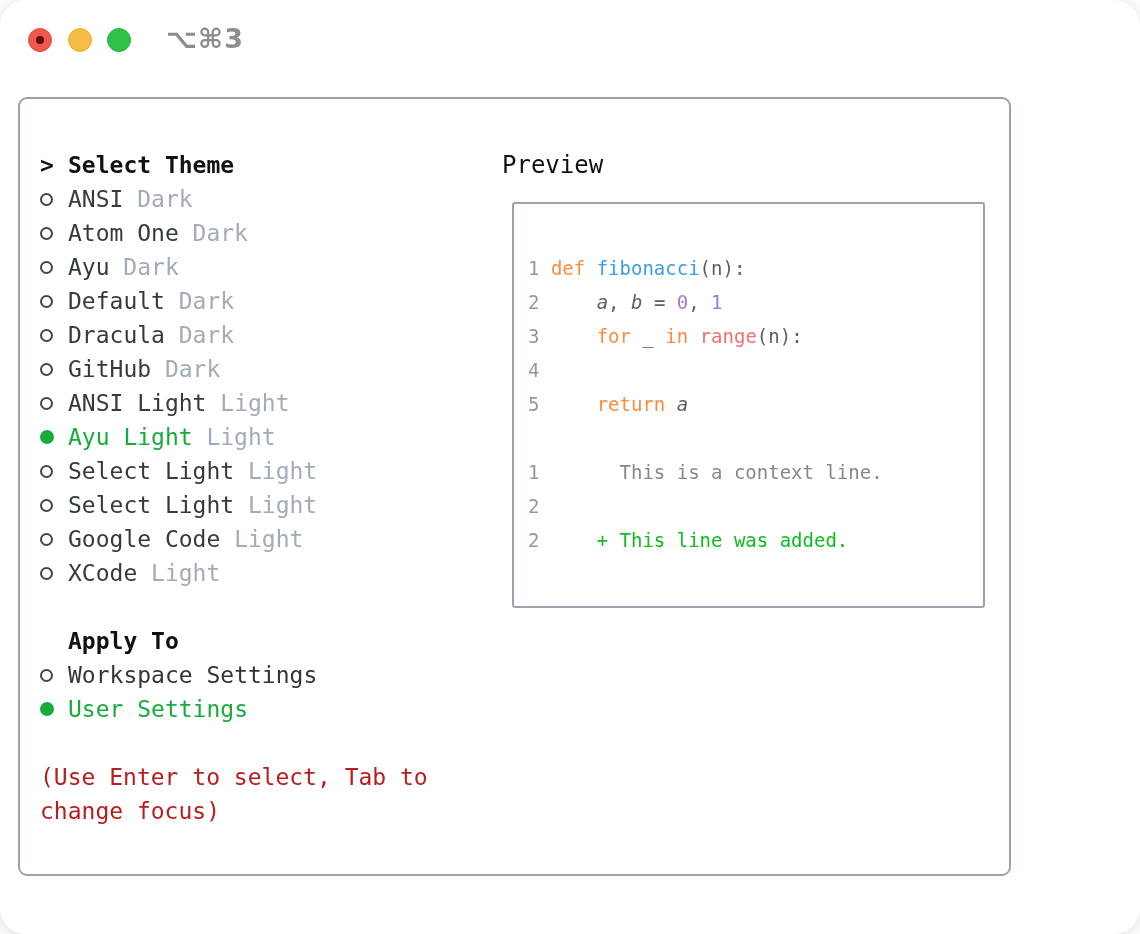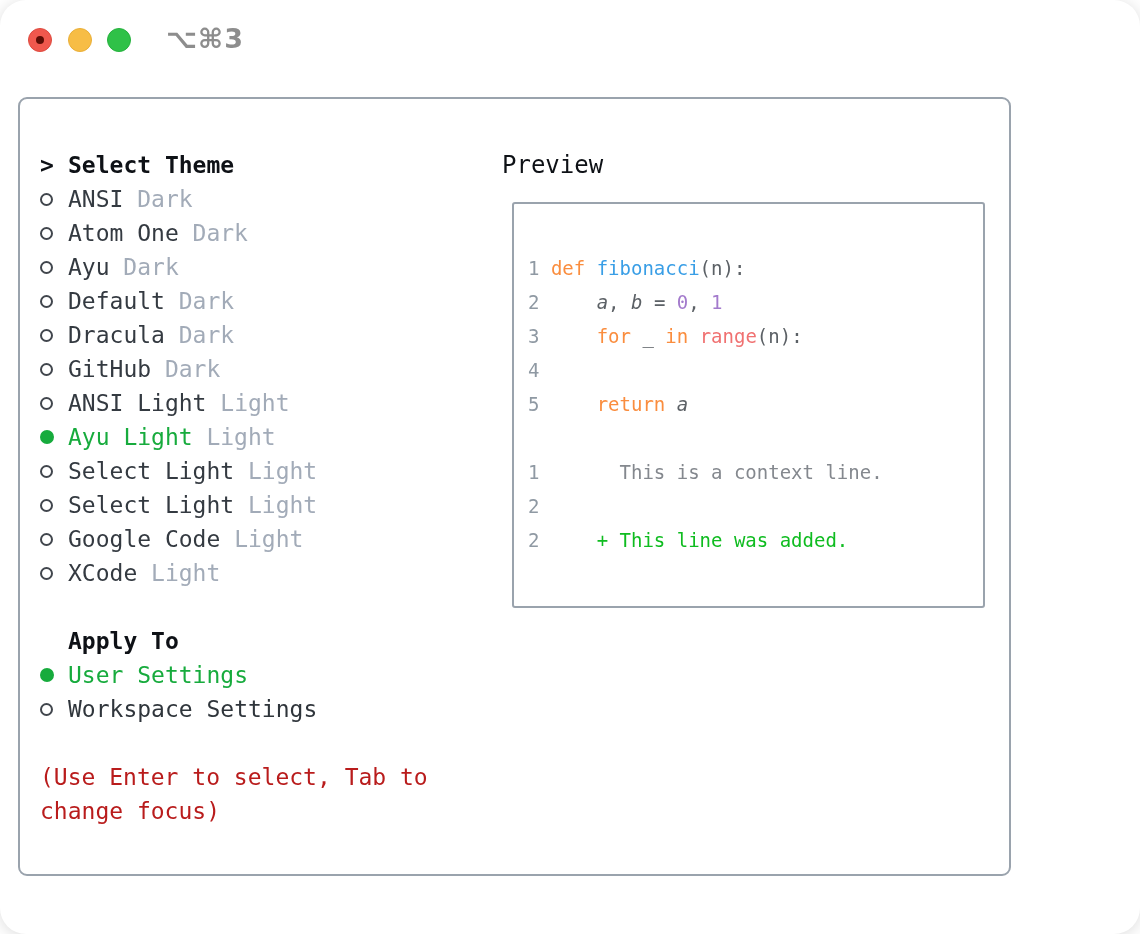--- a/index.html
+++ b/index.html
@@ -86,22 +86,22 @@
           <div class="row"><span class="marker"><span class="radio"></span></span><span class="tname">Select Light</span><span class="tvariant">Light</span></div>
           <div class="row"><span class="marker"><span class="radio"></span></span><span class="tname">Google Code</span><span class="tvariant">Light</span></div>
           <div class="row"><span class="marker"><span class="radio"></span></span><span class="tname">XCode</span><span class="tvariant">Light</span></div>
         </div>
       <div class="spacer"></div>
       <div class="row">
         <span class="marker"></span>
         <span class="hdr">Apply To</span>
       </div>
       <div id="apply-list">
+          <div class="row"><span class="marker"><span class="radio"></span></span><span class="opt-label">Workspace Settings</span></div>
           <div class="row"><span class="marker"><span class="radio sel"></span></span><span class="opt-label sel">User Settings</span></div>
-          <div class="row"><span class="marker"><span class="radio"></span></span><span class="opt-label">Workspace Settings</span></div>
         </div>
       <div class="spacer"></div>
       <div class="row help">(Use Enter to select, Tab to</div>
       <div class="row help">change focus)</div>
     </div>
 
     <div class="preview-title">Preview</div>
 
     <div class="preview-box">
       <div class="lines">

